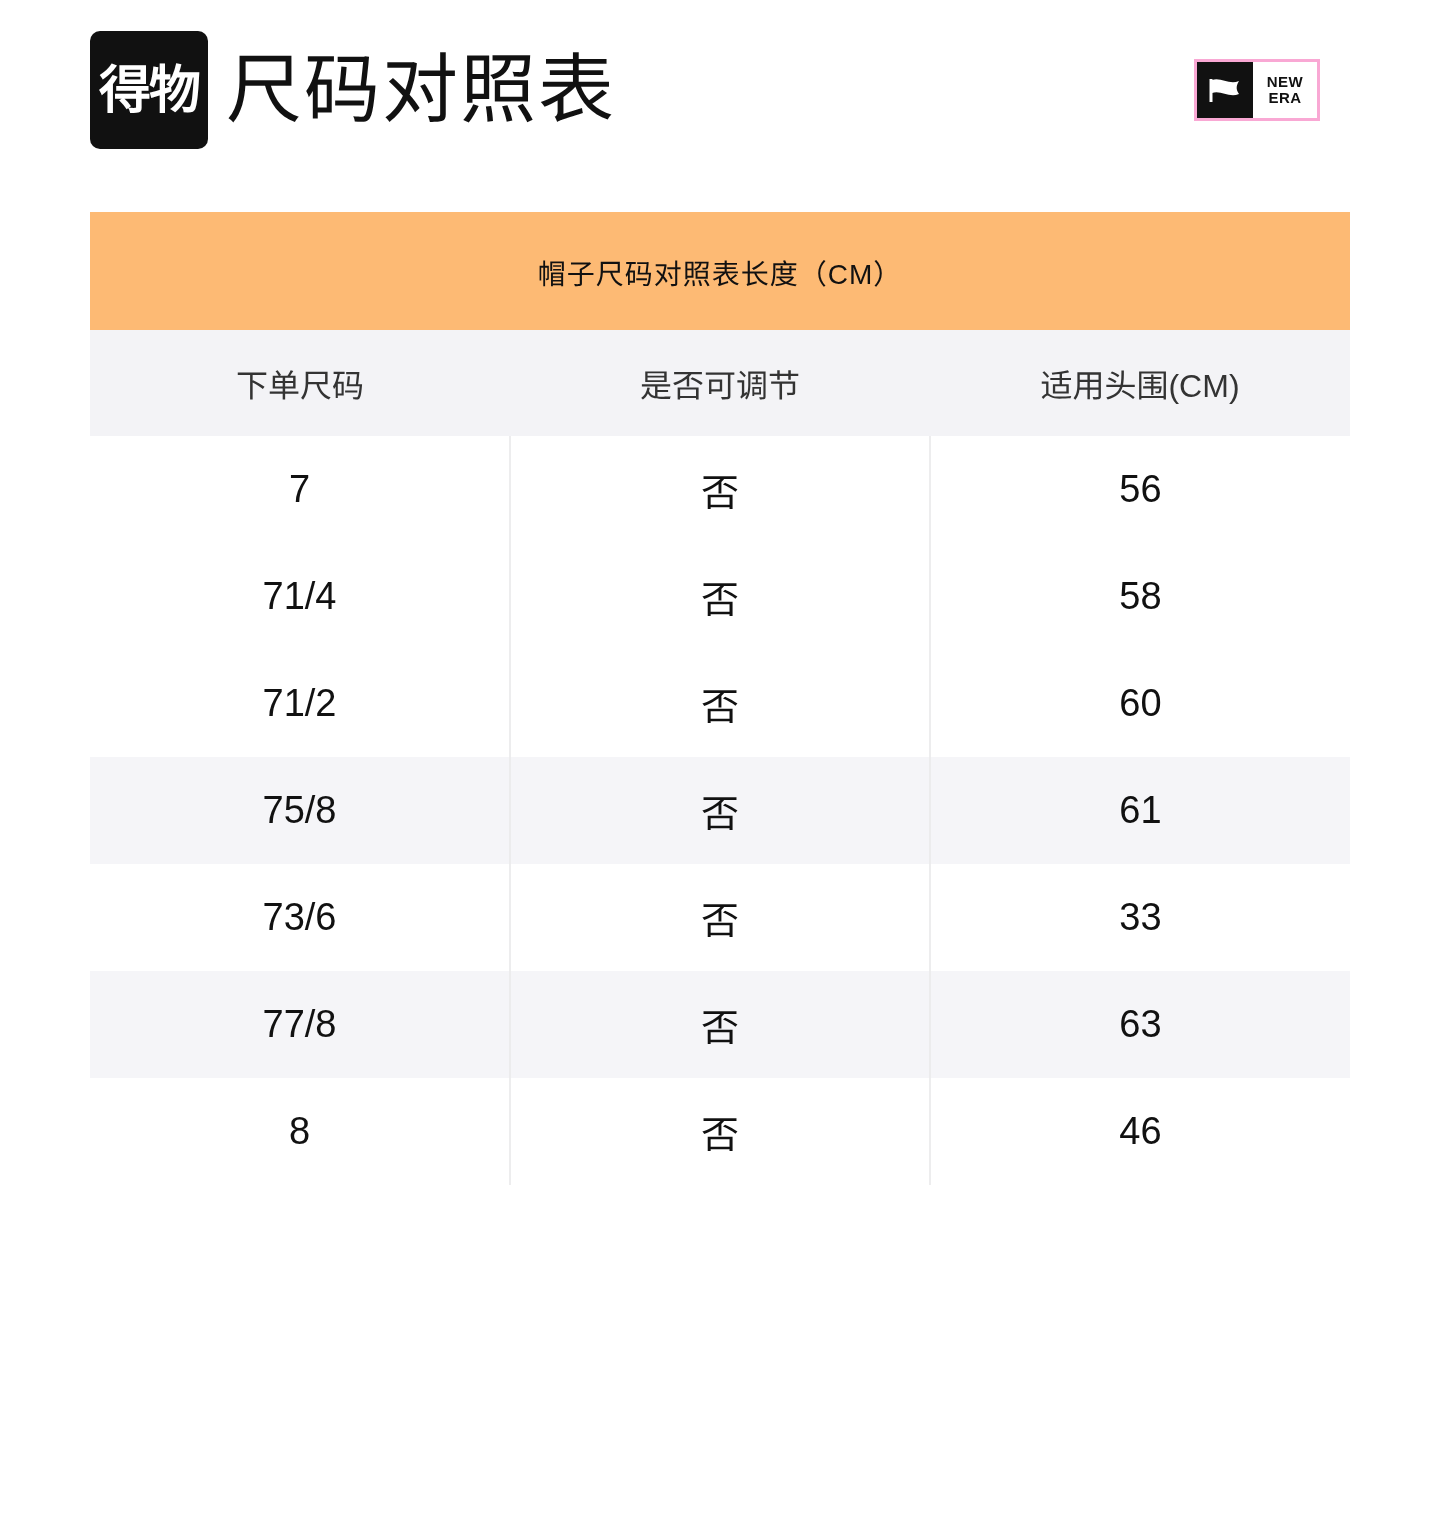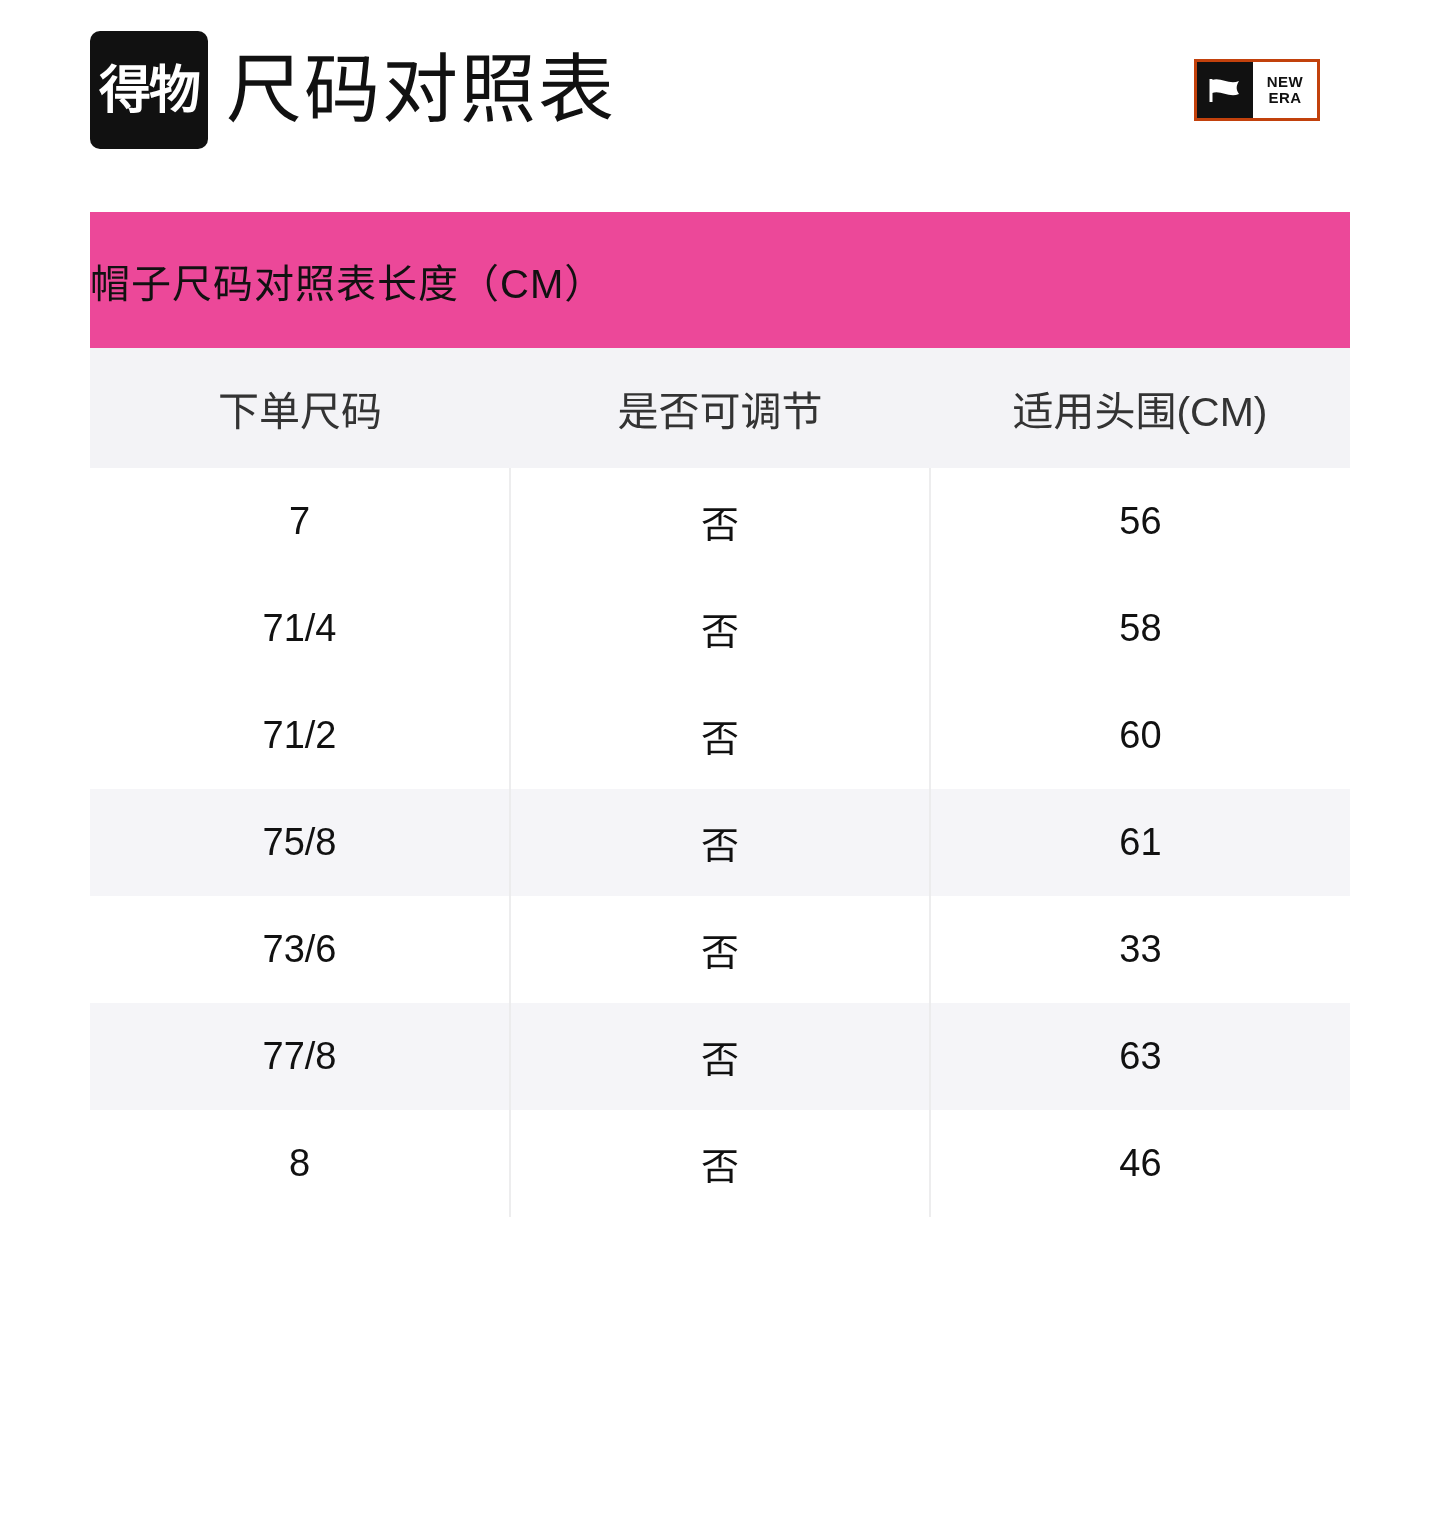--- a/index.html
+++ b/index.html
@@ -53,21 +53,21 @@
     font-weight: 400;
     margin-left: 18px;
     letter-spacing: 2px;
     line-height: 1;
     white-space: nowrap;
   }
   .header-spacer {
     flex: 1 1 auto;
   }
   .partner-logo {
-    border: 3px solid #c2410c;
+    border: 3px solid #f9a8d4;
     display: flex;
     align-items: stretch;
     height: 62px;
     width: 126px;
     box-sizing: border-box;
     flex: none;
     margin-right: 30px;
   }
   .partner-logo-mark {
     width: 56px;
@@ -90,34 +90,35 @@
     color: #111111;
     font-family: "Liberation Sans", sans-serif;
   }
 
   
   .table-wrap {
     margin: 62px 90px 0 90px;
     width: 1260px;
   }
   .table-caption {
-    background: #ec4899;
-    font-size: 40px;
+    background: #fdba74;
+    text-align: center;
+    font-size: 28px;
     font-weight: 400;
     padding: 40px 0 38px 0;
     letter-spacing: 1px;
   }
   table.size-table {
     width: 100%;
     border-collapse: collapse;
     table-layout: fixed;
   }
   table.size-table th {
     background: #f3f3f6;
-    font-size: 41px;
+    font-size: 32px;
     font-weight: 400;
     color: #333333;
     padding: 30px 0 30px 0;
     text-align: center;
     border: none;
   }
   table.size-table td {
     font-size: 38px;
     font-weight: 400;
     text-align: center;

